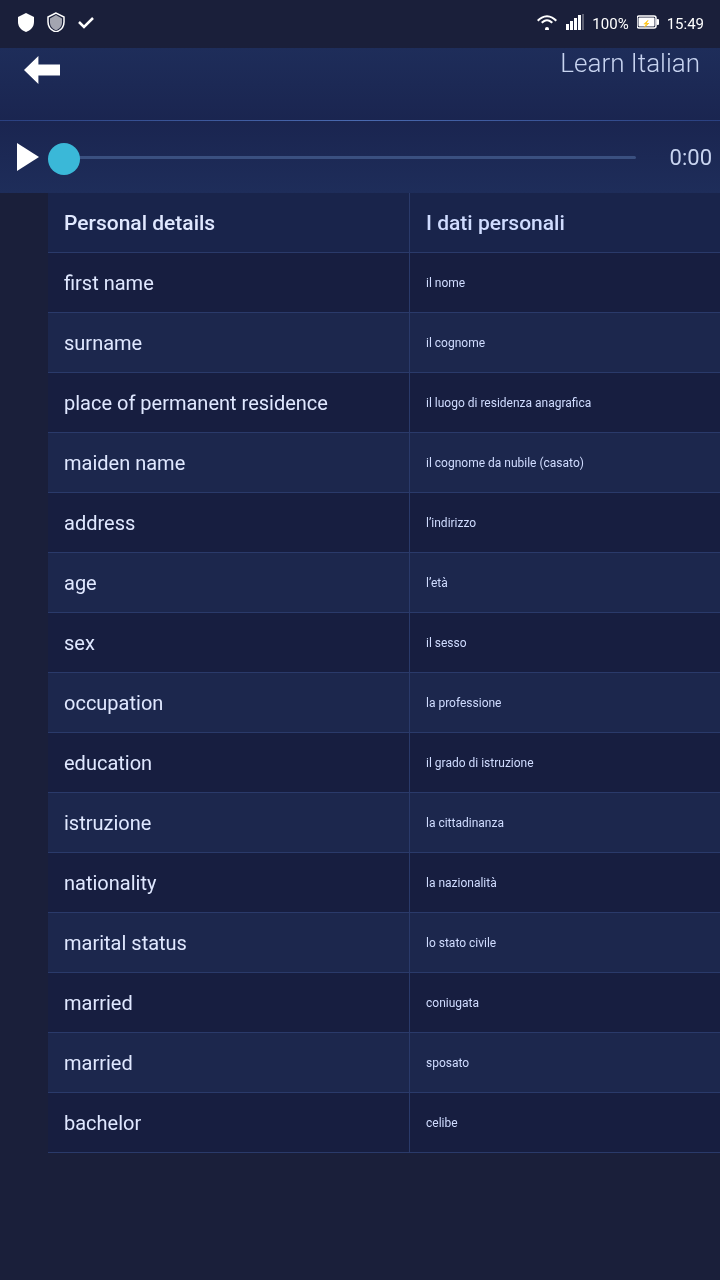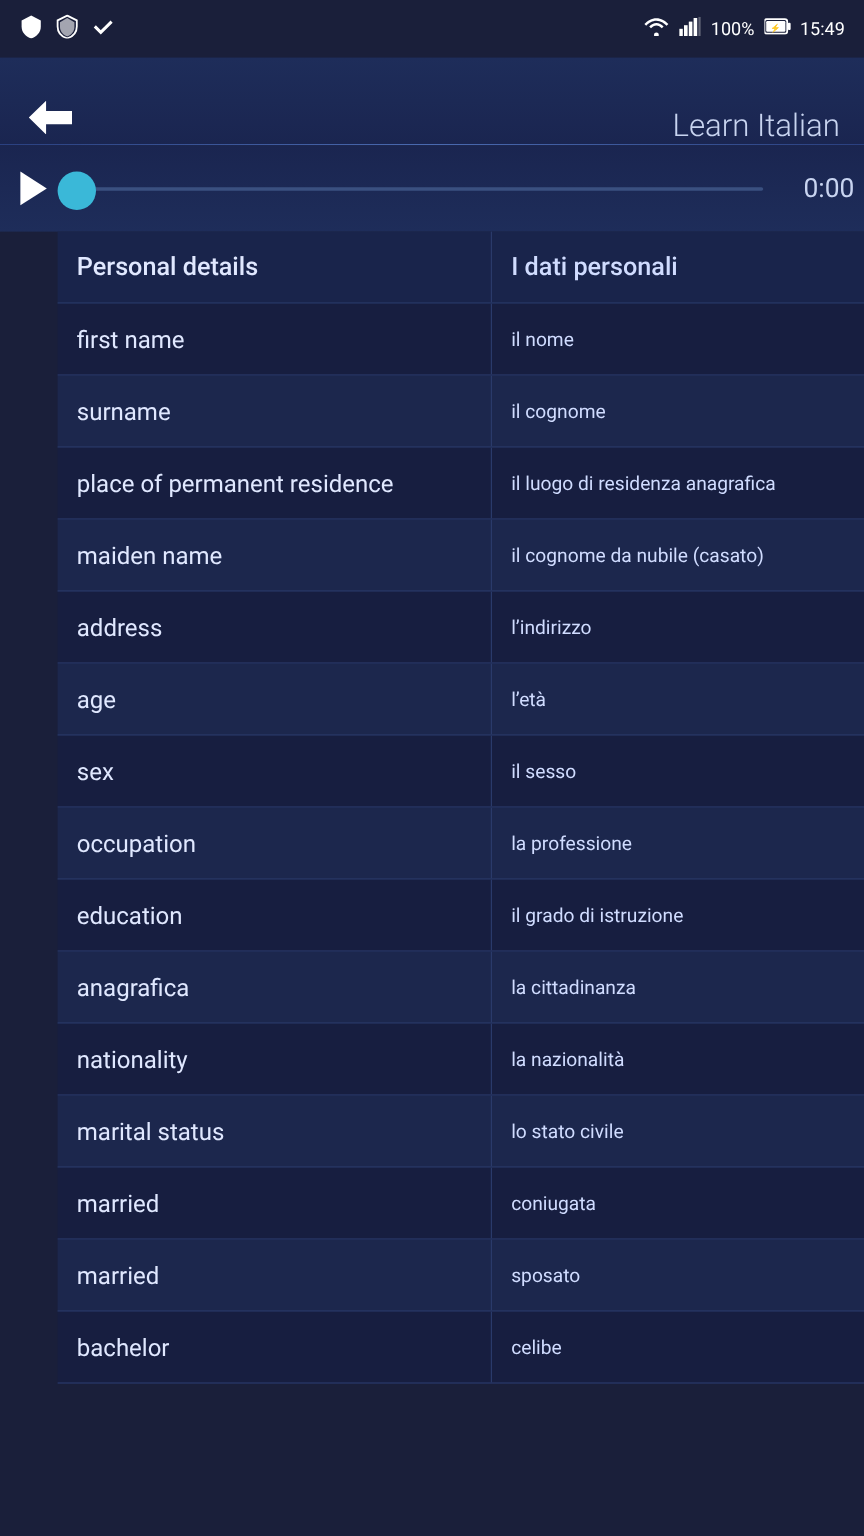--- a/index.html
+++ b/index.html
@@ -35,21 +35,21 @@
       font-size: 15px;
       color: #fff;
     }
 
     
     .header {
       width: 100%;
       height: 72px;
       background: linear-gradient(180deg, #1e2d5a 0%, #1a2550 100%);
       display: flex;
-      align-items: flex-end;
+      align-items: flex-start;
       padding: 0 20px;
       position: relative;
     }
     .back-btn {
       width: 44px; height: 44px;
       display: flex; align-items: center; justify-content: center;
       cursor: pointer;
     }
     .back-arrow {
       width: 36px; height: 28px;
@@ -151,21 +151,21 @@
       padding: 14px 16px;
       font-size: 20px;
       color: #e0e8ff;
       display: flex;
       align-items: center;
       border-right: 1px solid #2a3a6a;
     }
     .col-italian {
       flex: 1;
       padding: 14px 16px;
-      font-size: 16px;
+      font-size: 12px;
       color: #d0dcff;
       display: flex;
       align-items: center;
     }
     .col-english.bold, .col-italian.bold {
       font-size: 21px;
       font-weight: 500;
     }
   </style>
 </head>
@@ -273,21 +273,21 @@
     </div>
     <div class="vocab-row">
       <div class="col-english">occupation</div>
       <div class="col-italian">la professione</div>
     </div>
     <div class="vocab-row">
       <div class="col-english">education</div>
       <div class="col-italian">il grado di istruzione</div>
     </div>
     <div class="vocab-row">
-      <div class="col-english">anagrafica</div>
+      <div class="col-english">istruzione</div>
       <div class="col-italian">la cittadinanza</div>
     </div>
     <div class="vocab-row">
       <div class="col-english">nationality</div>
       <div class="col-italian">la nazionalità</div>
     </div>
     <div class="vocab-row">
       <div class="col-english">marital status</div>
       <div class="col-italian">lo stato civile</div>
     </div>

